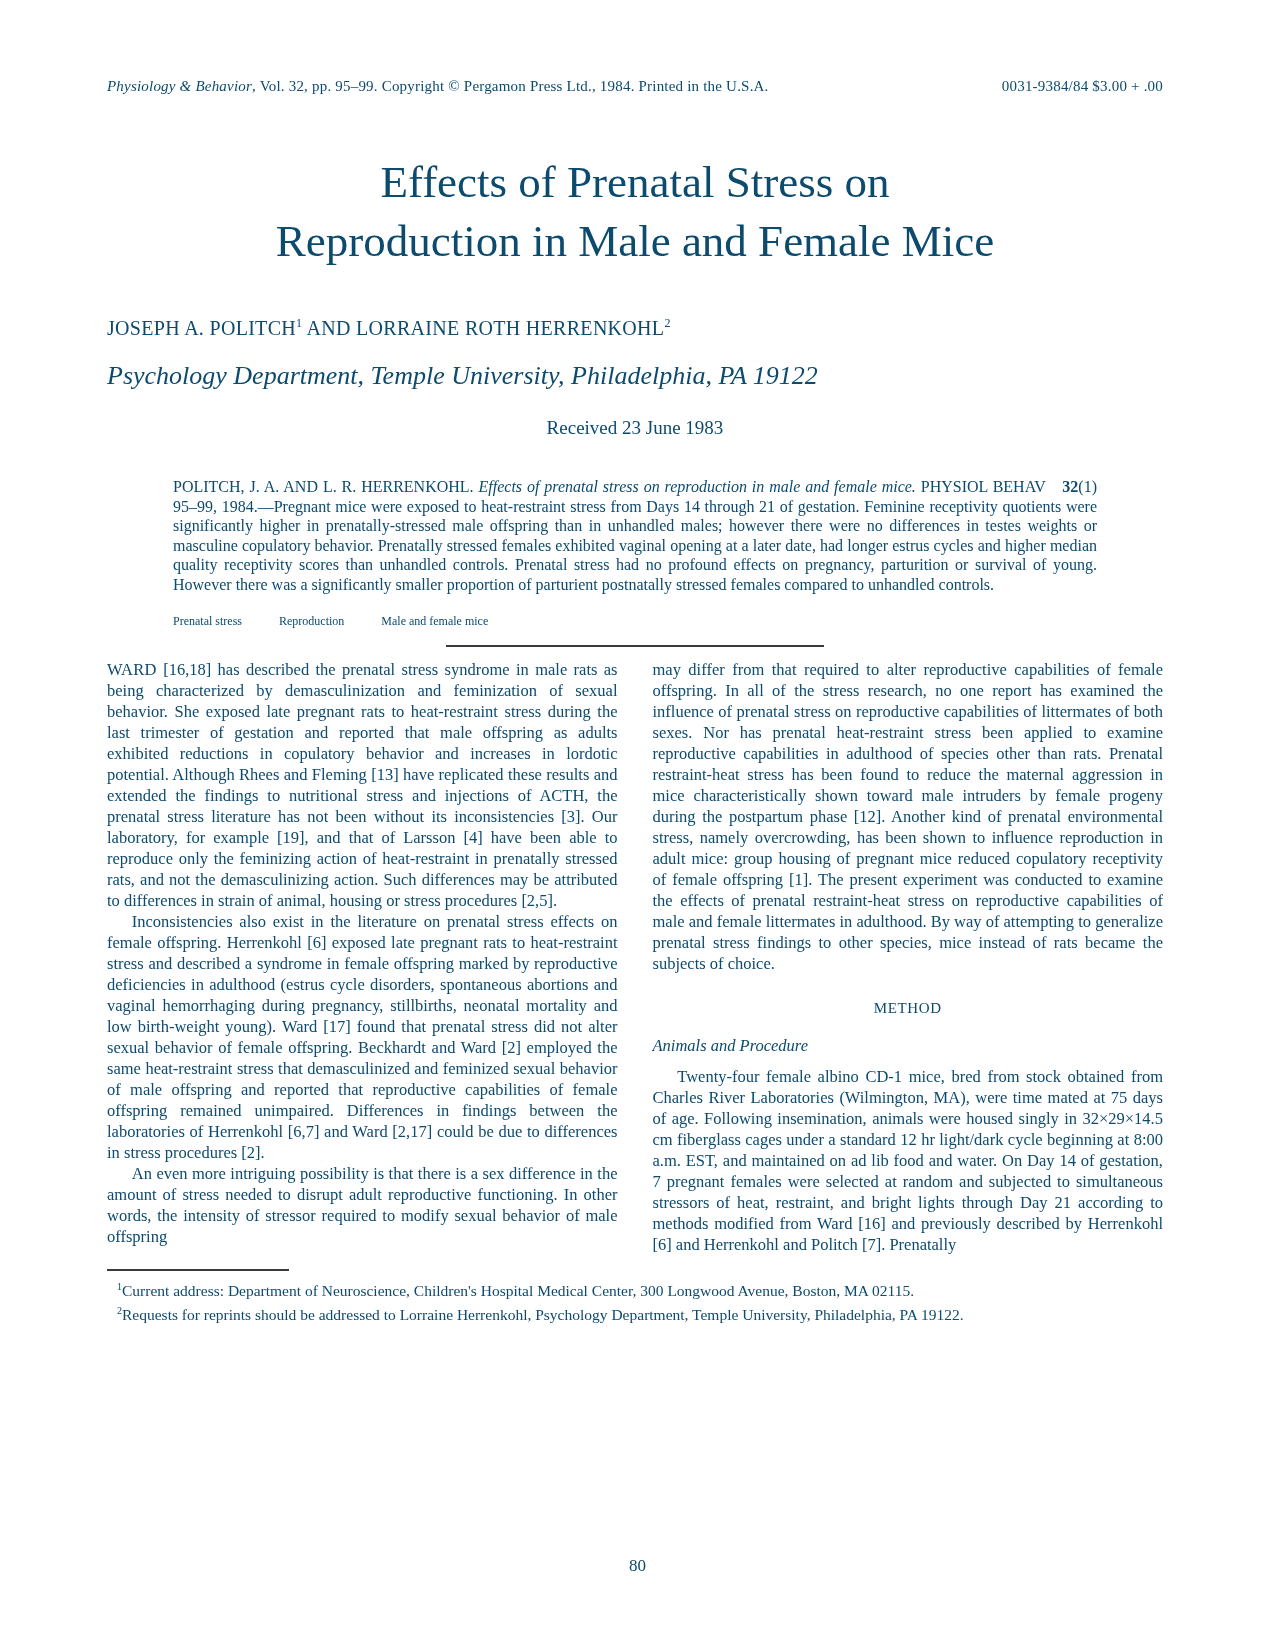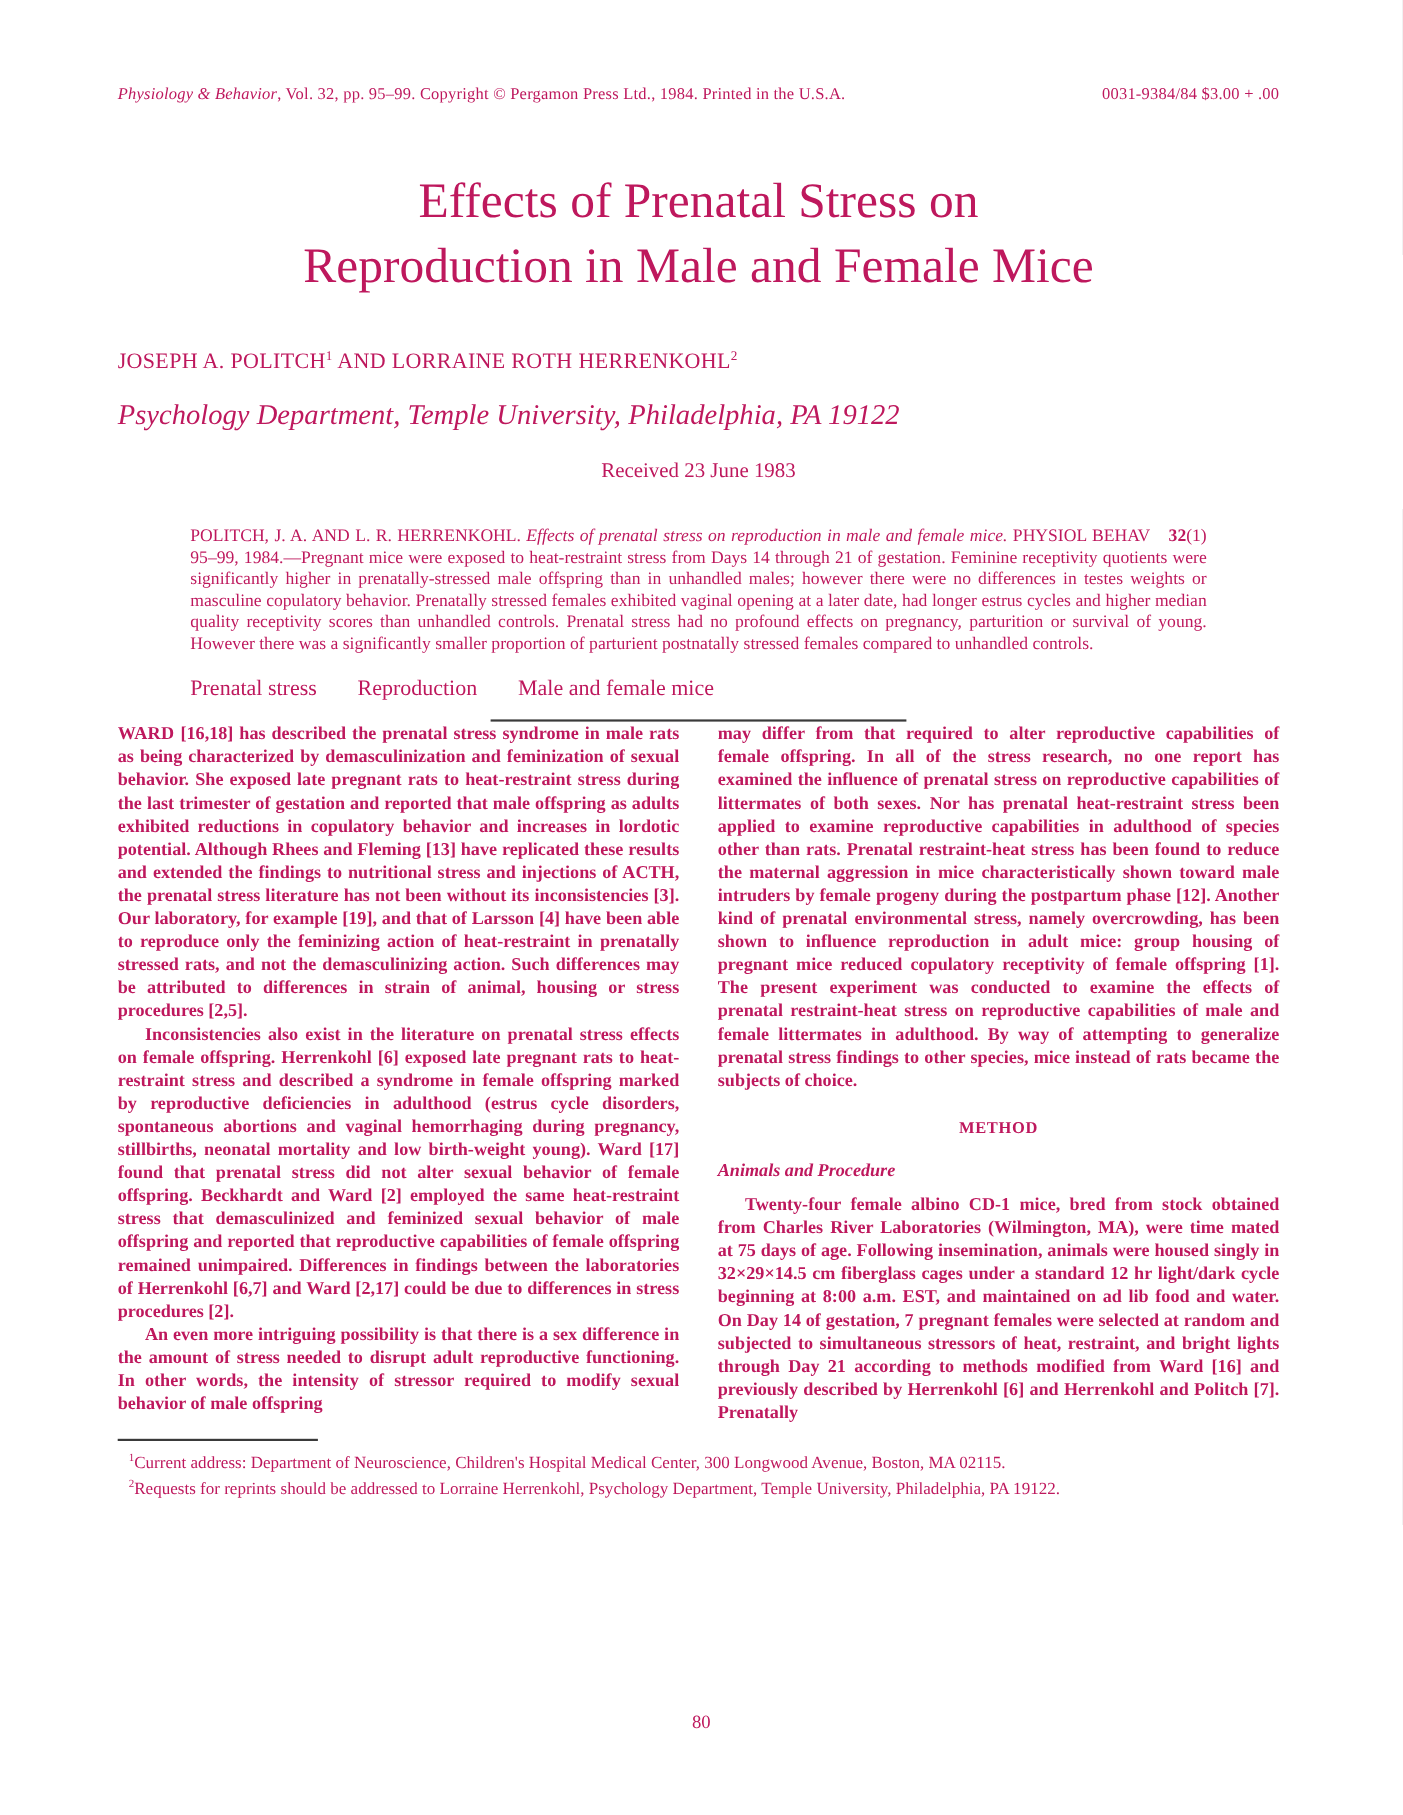--- a/index.html
+++ b/index.html
@@ -1,21 +1,21 @@
 <!DOCTYPE html>
 <html lang="en"><head>
 <meta charset="utf-8">
 <style>
   html,body{margin:0;padding:0;background:#e8e8e8;}
   .page{
     position:relative;
     width:1275px;height:1650px;
     margin:0 auto;
     background:#ffffff;
-    color:#be185d;
+    color:#0c4a6e;
     font-family:"Liberation Serif","DejaVu Serif",serif;
     overflow:hidden;
     box-sizing:border-box;
     padding:78px 112px 0 107px;
   }
   
   .running-head{
     display:flex;justify-content:space-between;align-items:baseline;
     font-size:15px;letter-spacing:.2px;
   }
@@ -33,32 +33,32 @@
   .affiliation{text-align:left;margin-top:22px;font-size:26px;font-style:italic;}
   .received{text-align:center;margin-top:26px;font-size:19px;}
   
   .abstract{
     margin:38px 66px 0 66px;
     font-size:16px;line-height:19.5px;
     text-align:justify;
   }
   .abstract .it{font-style:italic;}
   .abstract .bold{font-weight:bold;margin-left:12px;}
-  .keywords{margin:20px 66px 0 66px;font-size:20px;}
+  .keywords{margin:20px 66px 0 66px;font-size:12px;}
   .keywords span{margin-right:37px;}
   .rule-center{
     width:378px;border:0;border-top:2px solid #3a3a3a;
     margin:16px auto 0 auto;
   }
   
   .columns{
     display:flex;gap:35px;
+    margin-top:12px;
     font-size:16.5px;line-height:21px;
     text-align:justify;
-    font-weight:bold;
   }
   .col{flex:1 1 0;min-width:0;}
   .col p{margin:0;hyphens:auto;-webkit-hyphens:auto;}
   .col p.ind{text-indent:1.5em;}
   .lead-caps{letter-spacing:.3px;}
   .method-head{
     text-align:center;margin:24px 0 16px 0;
     font-size:15px;letter-spacing:.6px;
   }
   .subsection{font-style:italic;margin:0 0 10px 0;}

